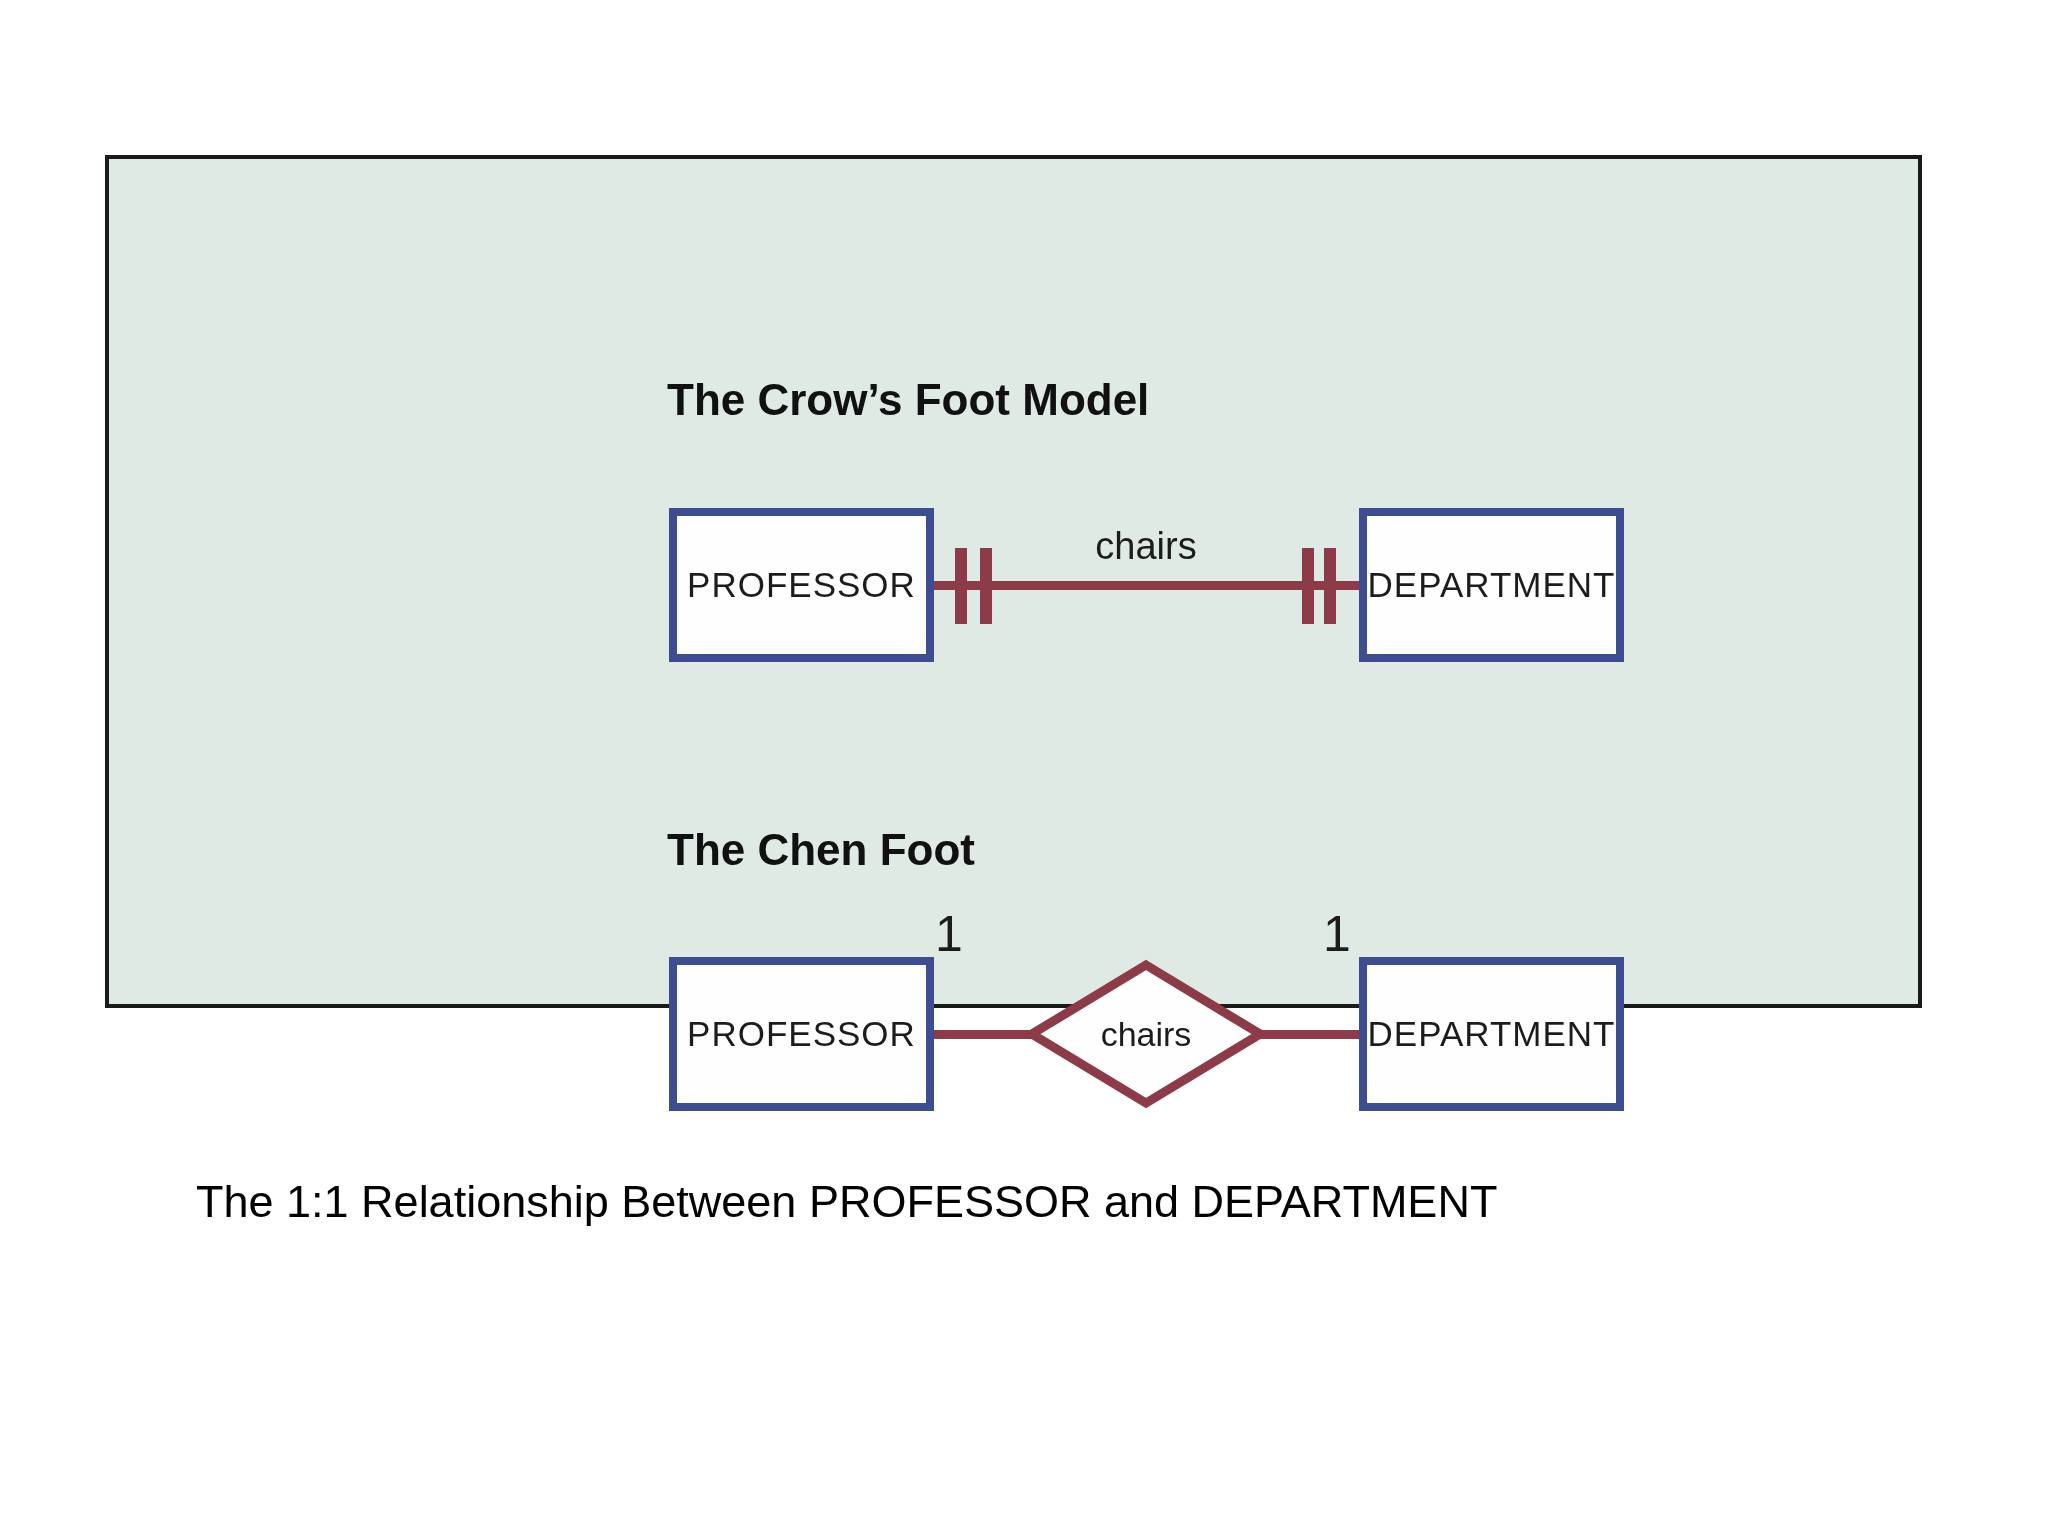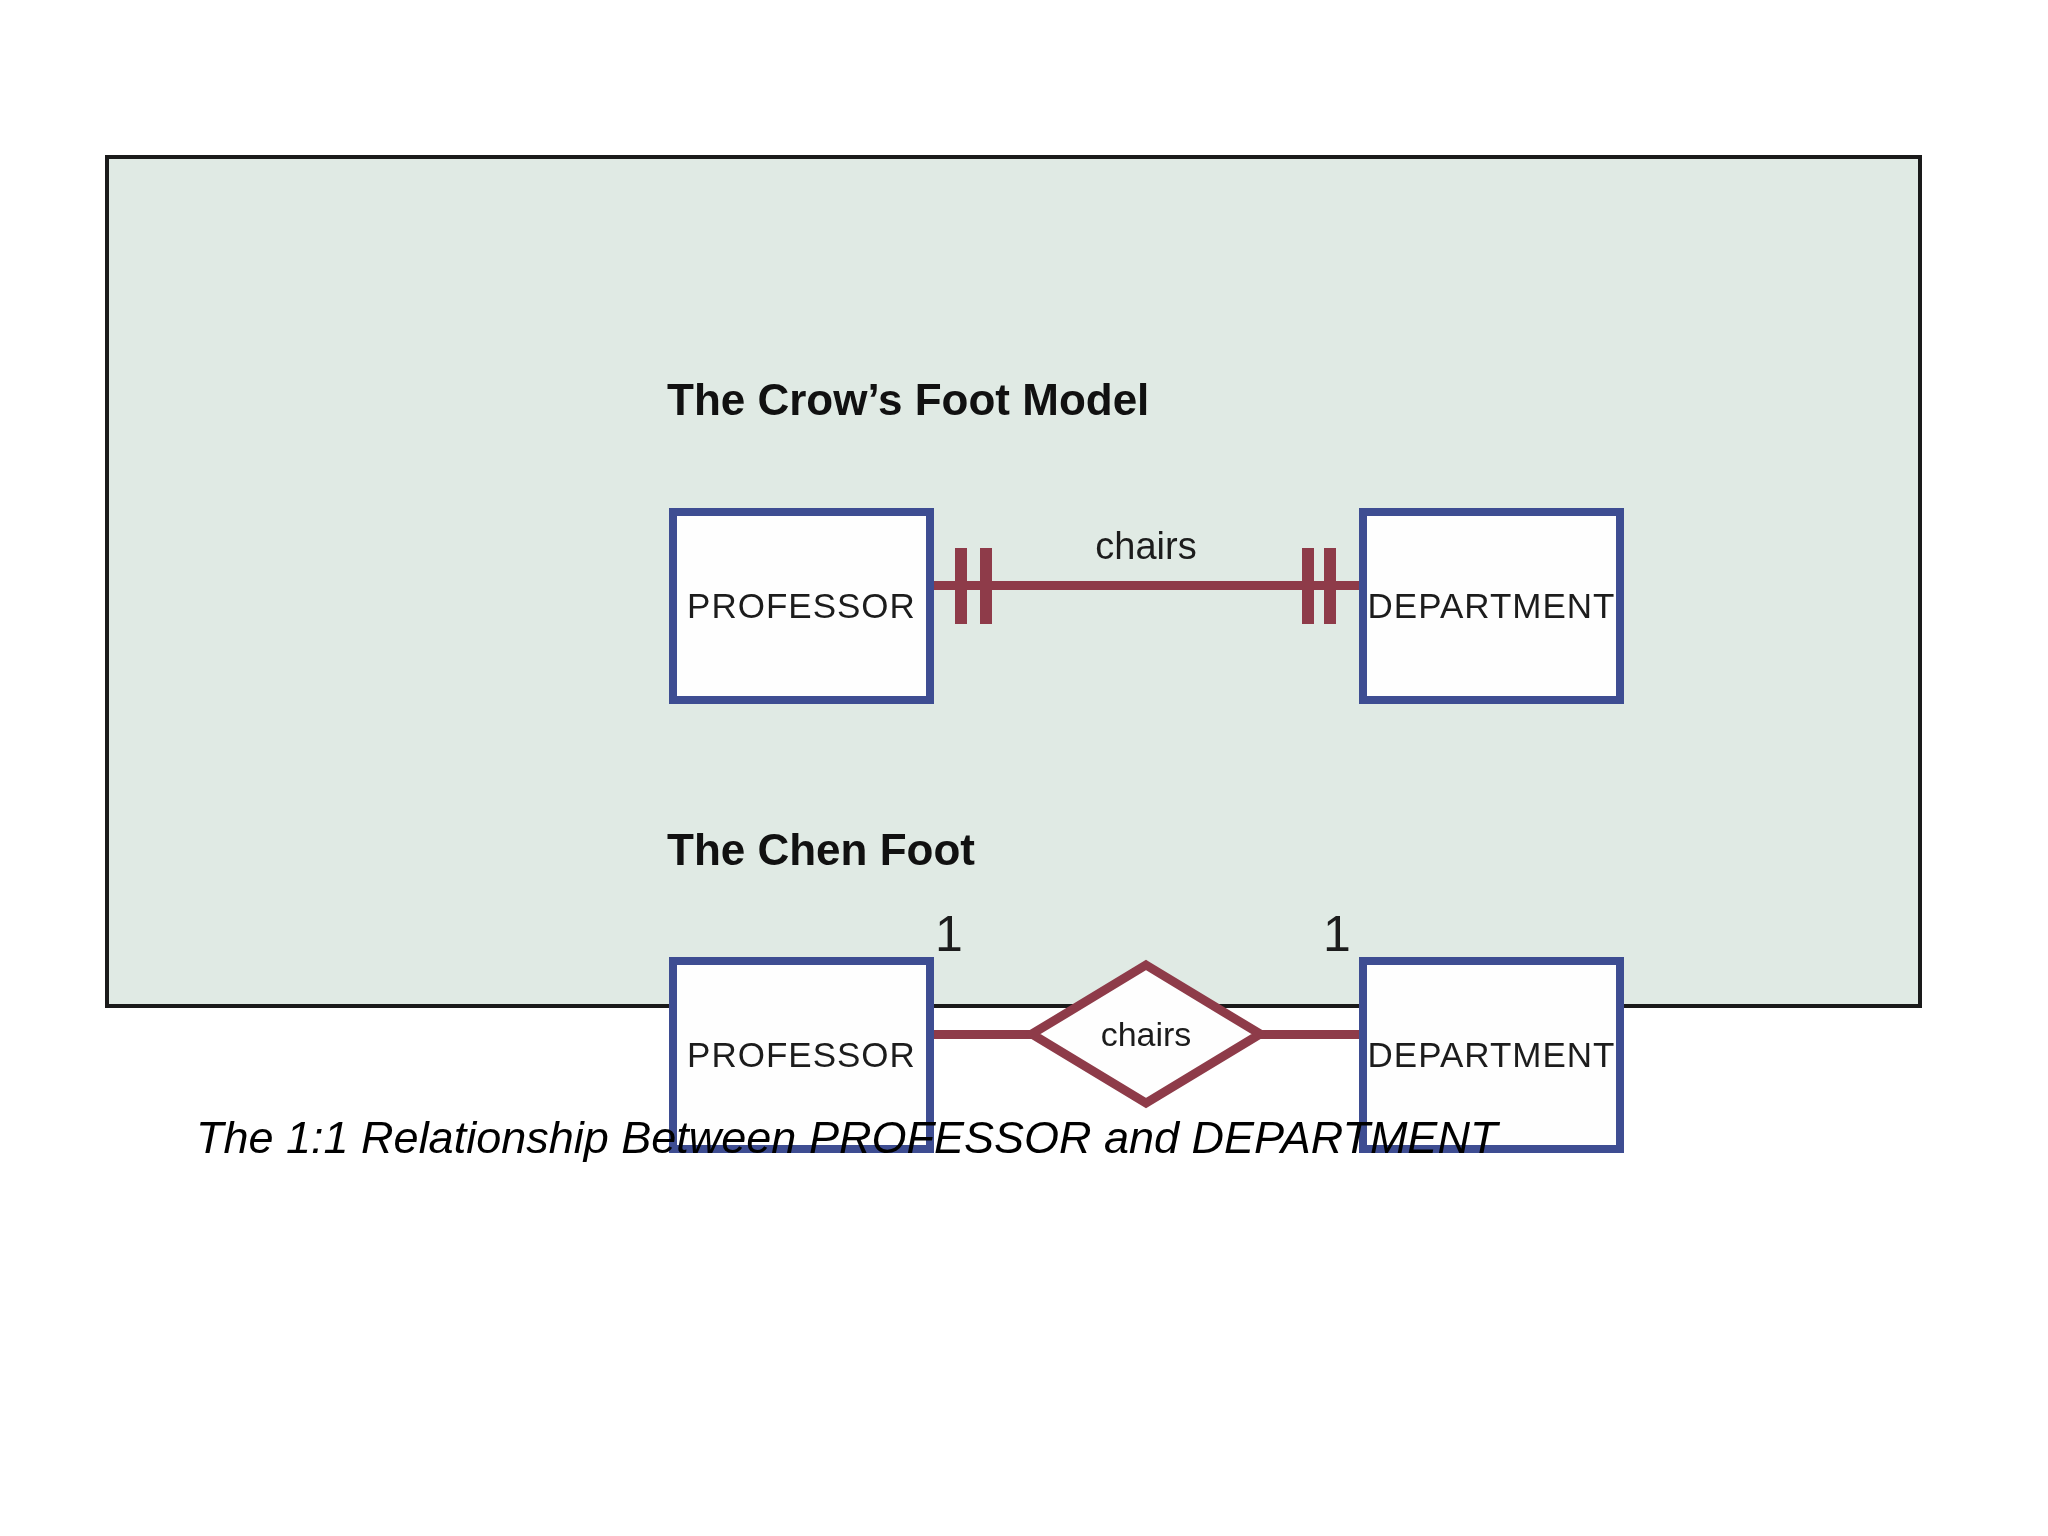--- a/index.html
+++ b/index.html
@@ -24,21 +24,21 @@
 
   .model-title{
     position:absolute;
     font-weight:bold;font-size:44px;color:var(--ink);
     letter-spacing:0px;white-space:nowrap;
   }
   .title-crowsfoot{left:558px;top:216px;}
   .title-chen{left:558px;top:666px;}
 
   .entity{
-    position:absolute;width:265px;height:196px;
+    position:absolute;width:265px;height:154px;
     background:var(--entity-fill);
     border:8px solid var(--entity-border);
     display:flex;align-items:center;justify-content:center;
   }
   .entity span{
     font-size:35px;color:#1c1c1c;letter-spacing:1px;white-space:nowrap;
   }
   .cf-professor{left:560px;top:349px;}
   .cf-department{left:1250px;top:349px;}
   .chen-professor{left:560px;top:798px;}
@@ -69,22 +69,22 @@
   }
 
   .cardinality{
     position:absolute;width:44px;text-align:center;top:746px;
     font-size:50px;color:#1c1c1c;
   }
   .card-left{left:818px;}
   .card-right{left:1206px;}
 
   .caption{
-    position:absolute;left:196px;top:1112px;
-    font-size:45px;color:#000000;white-space:nowrap;font-style:italic;
+    position:absolute;left:196px;top:1176px;
+    font-size:45px;color:#000000;white-space:nowrap;
   }
 </style>
 </head>
 <body>
 
 <div class="canvas">
 
   <div class="panel">
 
     <div class="model-title title-crowsfoot">The Crow’s Foot Model</div>

